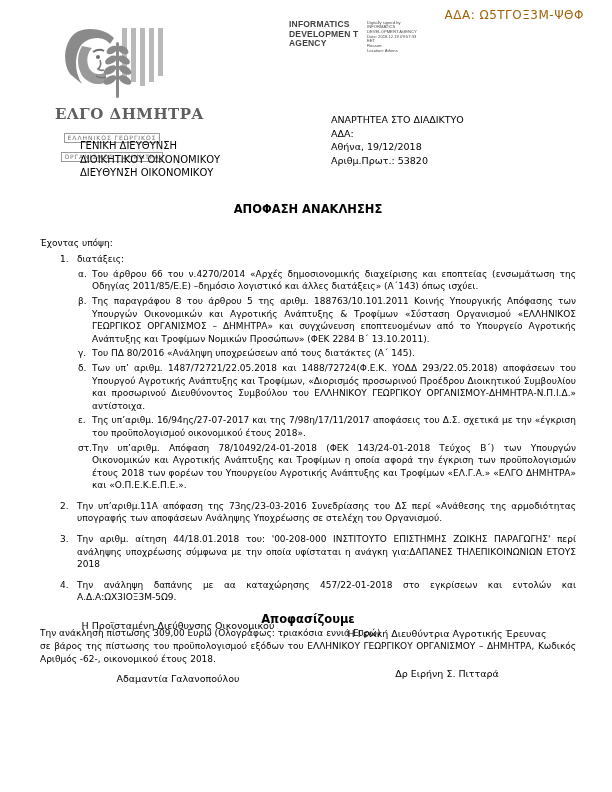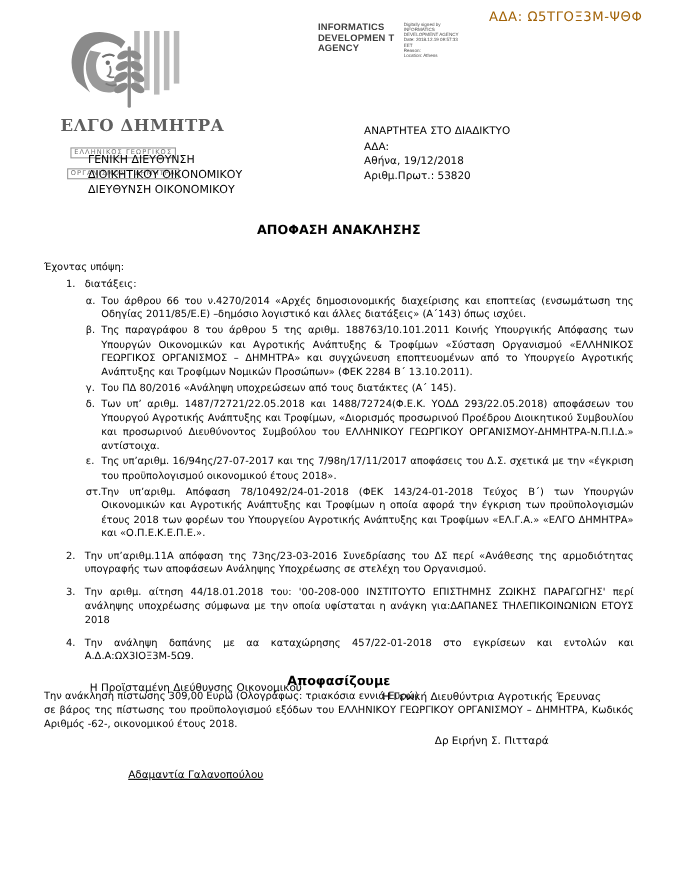--- a/index.html
+++ b/index.html
@@ -48,21 +48,21 @@
   .main-li.spaced{margin-top:8px;}
   .sub-list{margin-left:38px;}
   .sub-list .marker{flex:0 0 14px;}
   .decision-head{text-align:center;font-weight:bold;font-size:11.5px;margin-top:9px;}
   .decision p{margin:1px 0;}
   .decision .l2{text-align:justify;}
   
   .sig{position:absolute;font-size:9.5px;color:#000;text-align:center;}
   .sig-left{left:50px;top:620px;width:256px;}
   .sig-right{left:328px;top:628px;width:238px;}
-  .sig .name-left{margin-top:68px;text-decoration:underline;}
+  .sig .name-left{margin-top:42px;}
   .sig .name-right{margin-top:29px;}
 </style>
 </head>
 <body>
 
 <div class="page">
 
   <div class="ada-top">ΑΔΑ: Ω5ΤΓΟΞ3Μ-ΨΘΦ</div>
 
   <div class="stamp">

